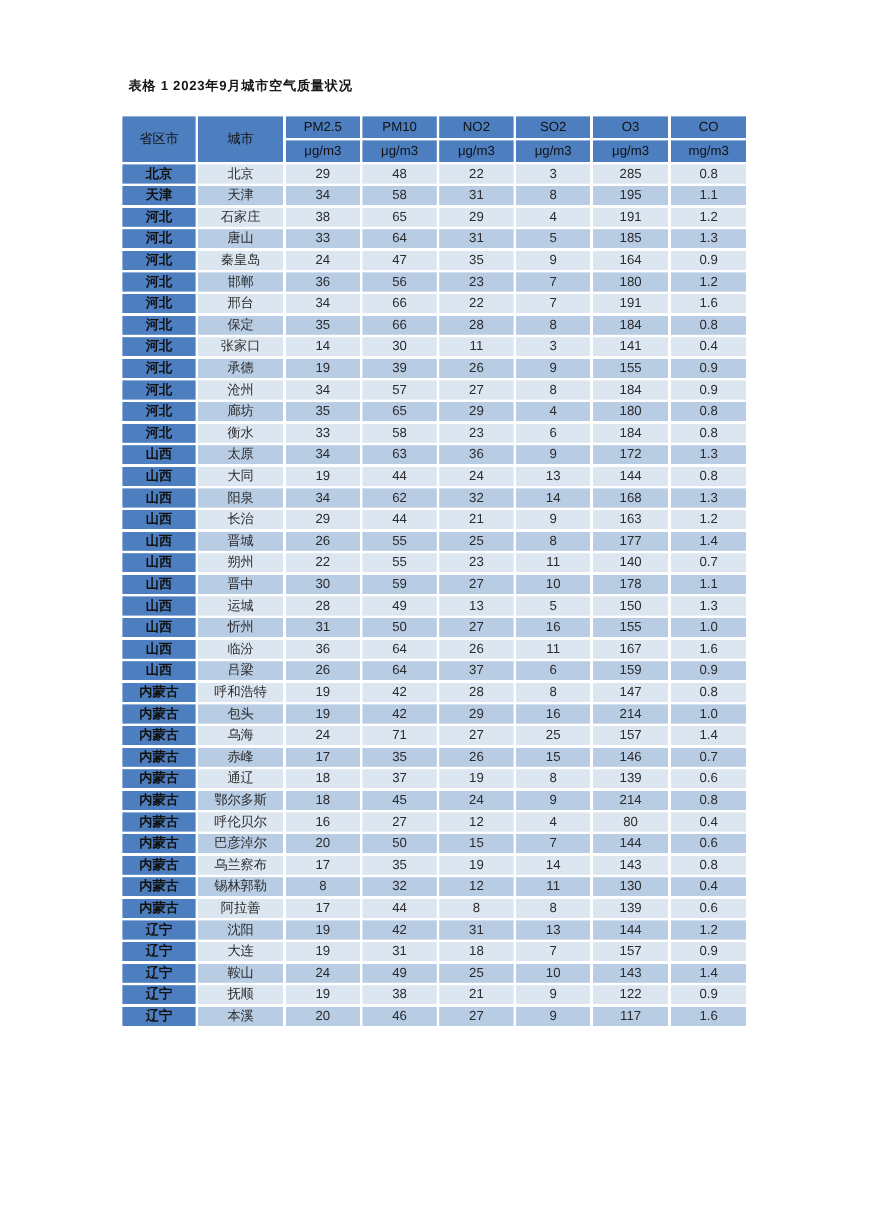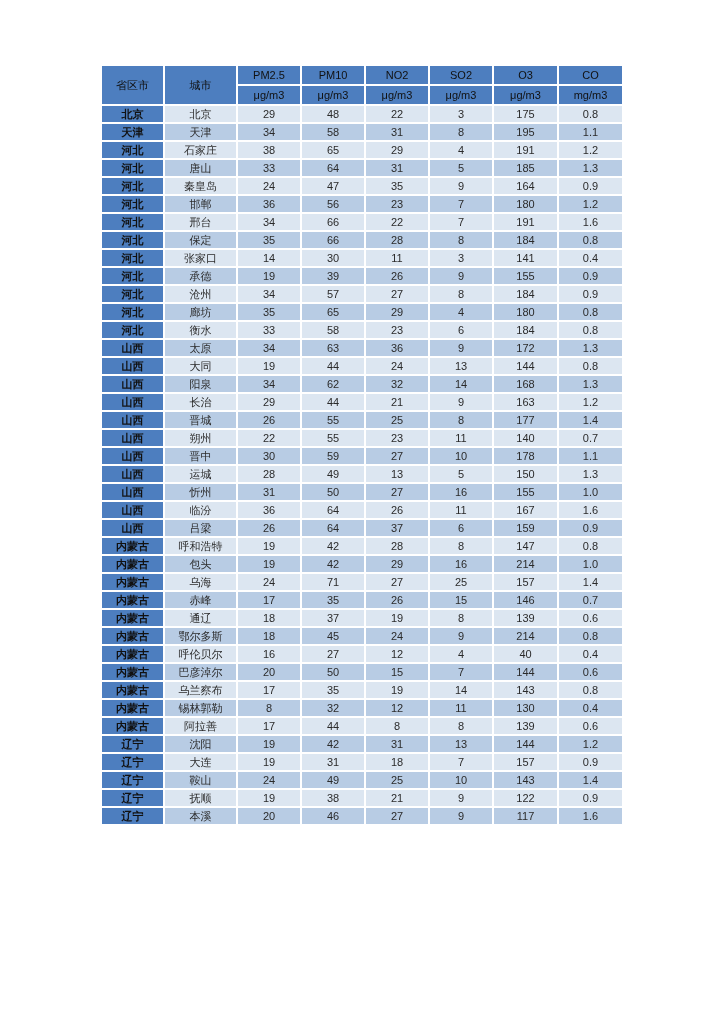--- a/index.html
+++ b/index.html
@@ -63,20 +63,21 @@
     color:#111;
     font-weight:bold;
   }
   tr.light td.val{background:var(--row-light);}
   tr.dark td.val{background:var(--row-dark);}
 </style>
 </head>
 <body>
 
 <div class="doc">
+  <p class="doc-title">表格 1 2023年9月城市空气质量状况</p>
 
   <table class="aq">
     <colgroup>
       <col style="width:63px">
       <col style="width:73px">
       <col style="width:64px">
       <col style="width:64px">
       <col style="width:64px">
       <col style="width:64px">
       <col style="width:65px">
@@ -106,21 +107,21 @@
     </thead>
     <tbody>
 
     <tr class="light">
           <td class="prov">北京</td>
           <td class="val">北京</td>
           <td class="val">29</td>
           <td class="val">48</td>
           <td class="val">22</td>
           <td class="val">3</td>
-          <td class="val">175</td>
+          <td class="val">285</td>
           <td class="val">0.8</td>
         </tr>
         <tr class="dark">
           <td class="prov">天津</td>
           <td class="val">天津</td>
           <td class="val">34</td>
           <td class="val">58</td>
           <td class="val">31</td>
           <td class="val">8</td>
           <td class="val">195</td>
@@ -406,21 +407,21 @@
           <td class="val">214</td>
           <td class="val">0.8</td>
         </tr>
         <tr class="light">
           <td class="prov">内蒙古</td>
           <td class="val">呼伦贝尔</td>
           <td class="val">16</td>
           <td class="val">27</td>
           <td class="val">12</td>
           <td class="val">4</td>
-          <td class="val">40</td>
+          <td class="val">80</td>
           <td class="val">0.4</td>
         </tr>
         <tr class="dark">
           <td class="prov">内蒙古</td>
           <td class="val">巴彦淖尔</td>
           <td class="val">20</td>
           <td class="val">50</td>
           <td class="val">15</td>
           <td class="val">7</td>
           <td class="val">144</td>

